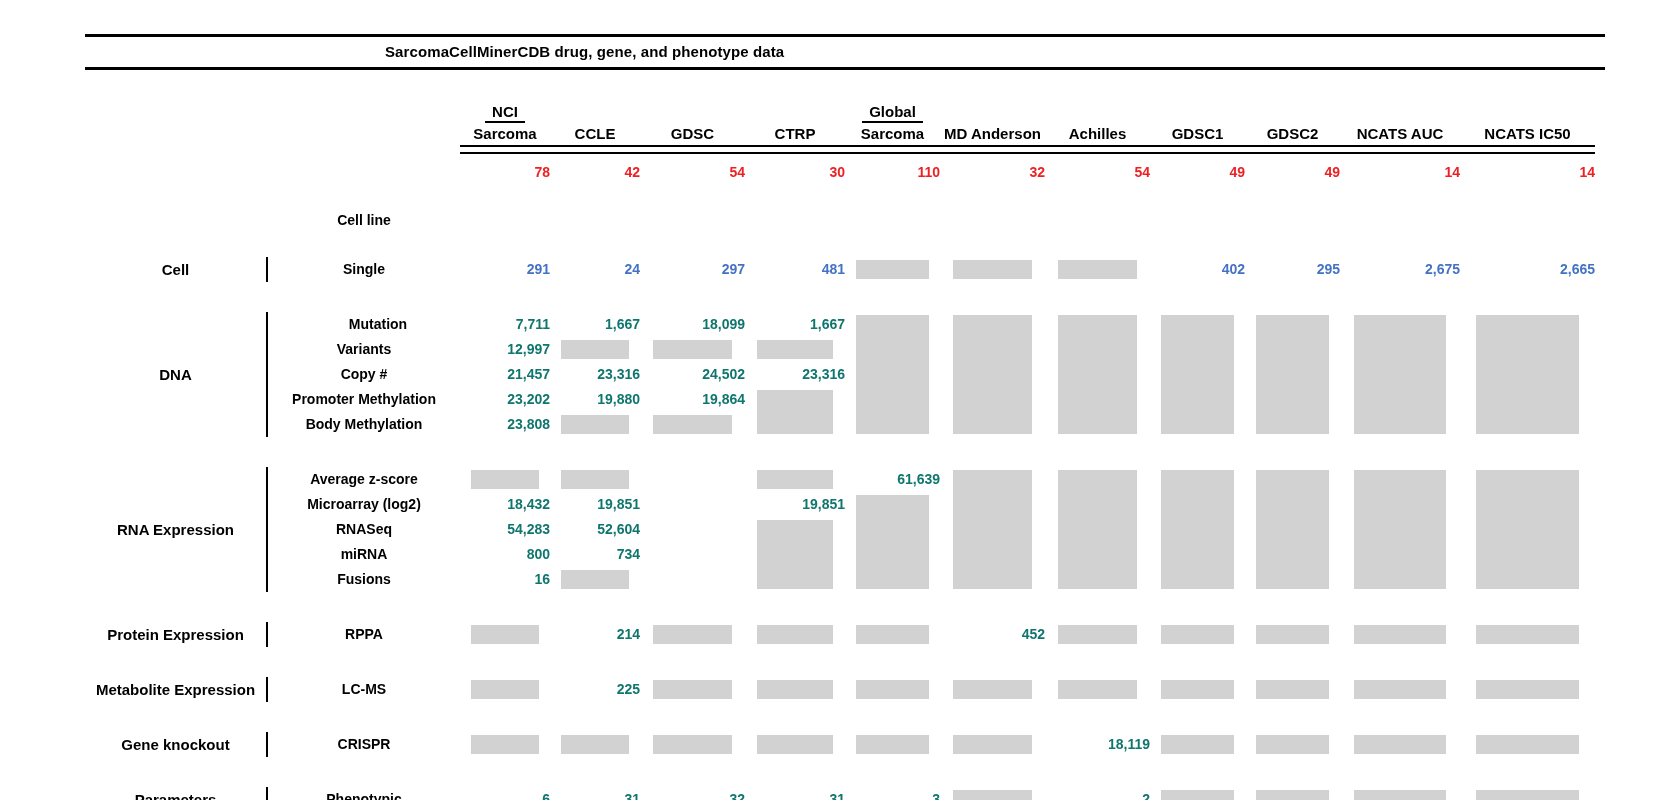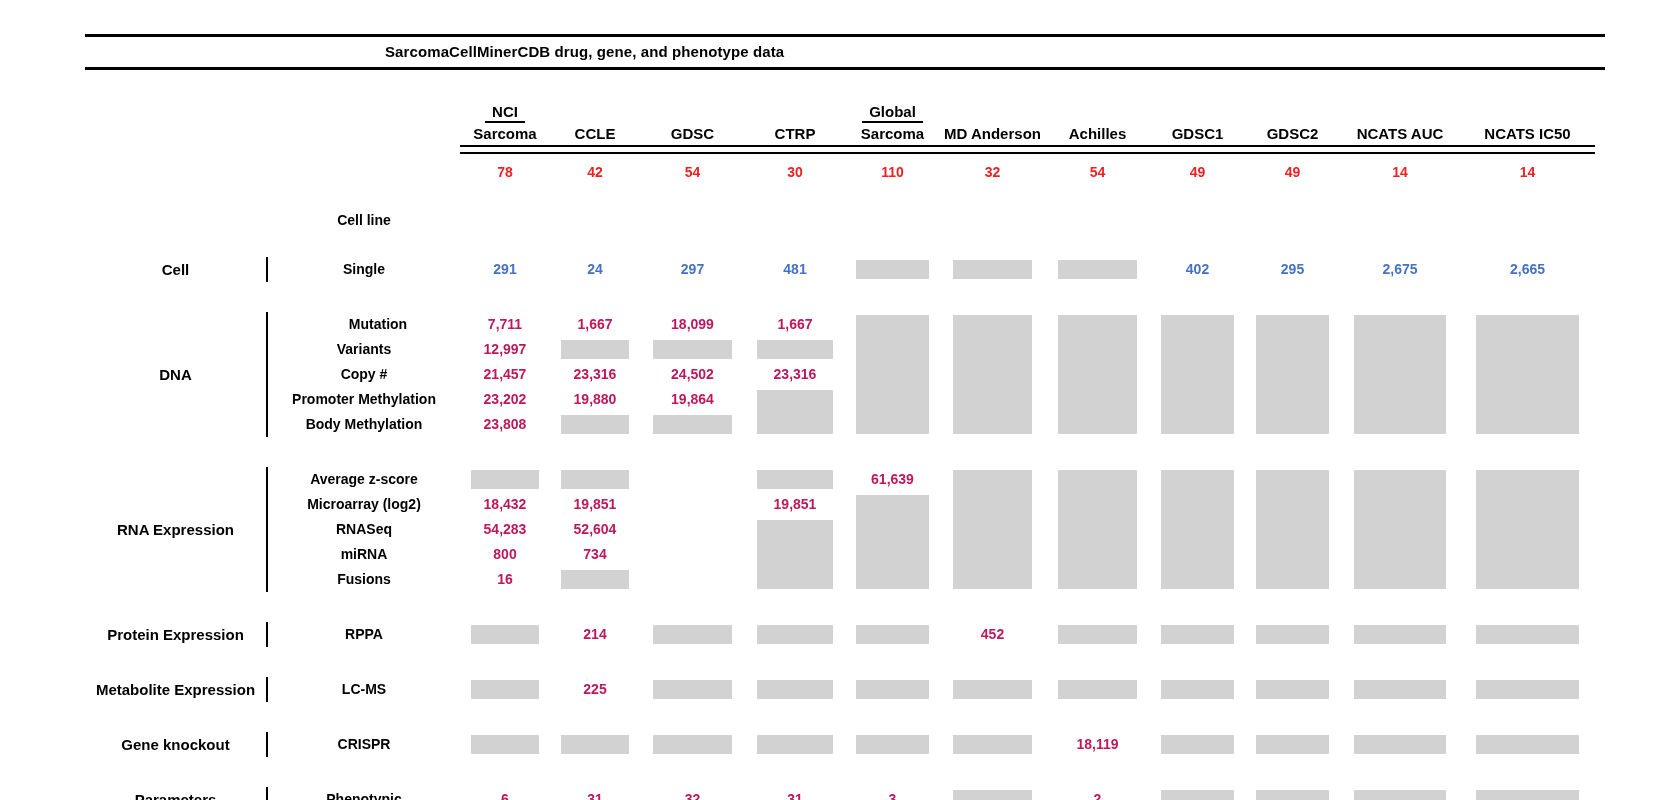--- a/index.html
+++ b/index.html
@@ -15,24 +15,24 @@
 
   
   .hdr-cell{display:flex;flex-direction:column;justify-content:flex-end;align-items:center;height:48px;}
   .top-label{font-size:15px;font-weight:700;color:#000;border-bottom:2px solid #000;padding:0 7px 1px 7px;margin-bottom:2px;}
   .col-label{font-size:15px;font-weight:700;color:#000;white-space:nowrap;padding-bottom:2px;}
   .hdr-rule{height:5px;border-top:2px solid #000;border-bottom:2px solid #000;margin-top:1px;}
 
   
   .cellline{margin-top:6px;margin-bottom:20px;}
   .sub-label{font-size:14px;font-weight:700;color:#000;text-align:center;line-height:25px;white-space:nowrap;}
-  .val{font-size:14px;font-weight:700;text-align:center;line-height:25px;height:25px;white-space:nowrap;}
+  .val{font-size:14px;font-weight:700;text-align:right;line-height:25px;height:25px;white-space:nowrap;}
   .val.red{color:#ed2024;}
   .val.blue{color:#4472c4;}
-  .val.black{color:#be185d;}
+  .val.black{color:#0f766e;}
 
   
   .section{padding:4px 0;margin-bottom:22px;}
   .cat-cell{grid-row:1 / -1;display:flex;align-items:center;justify-content:center;
     font-size:15px;font-weight:700;color:#000;border-right:2px solid #000;white-space:nowrap;}
   .colstack{grid-row:1 / -1;display:flex;flex-direction:column;align-items:stretch;}
   .grayw{display:flex;width:100%;}
   .grayw .graybox{flex:1;margin:3px 12%;background:#d2d2d2;}
 </style>
 </head>

